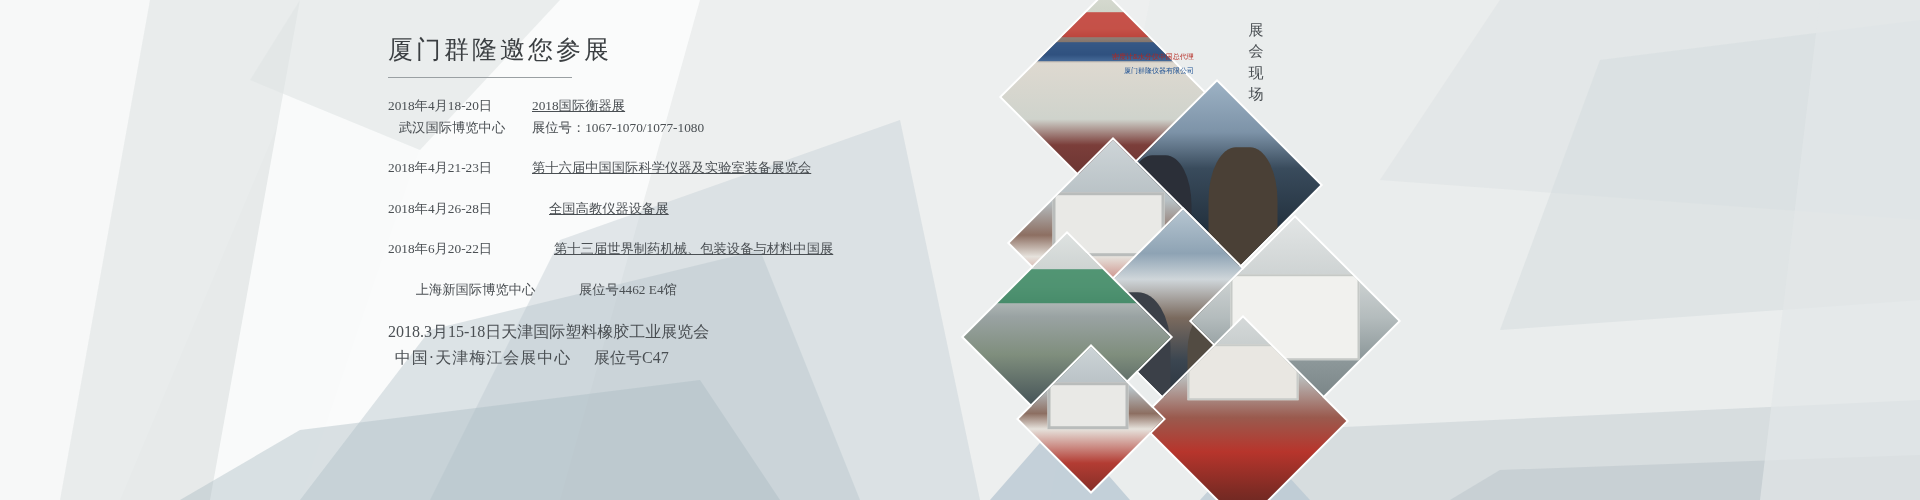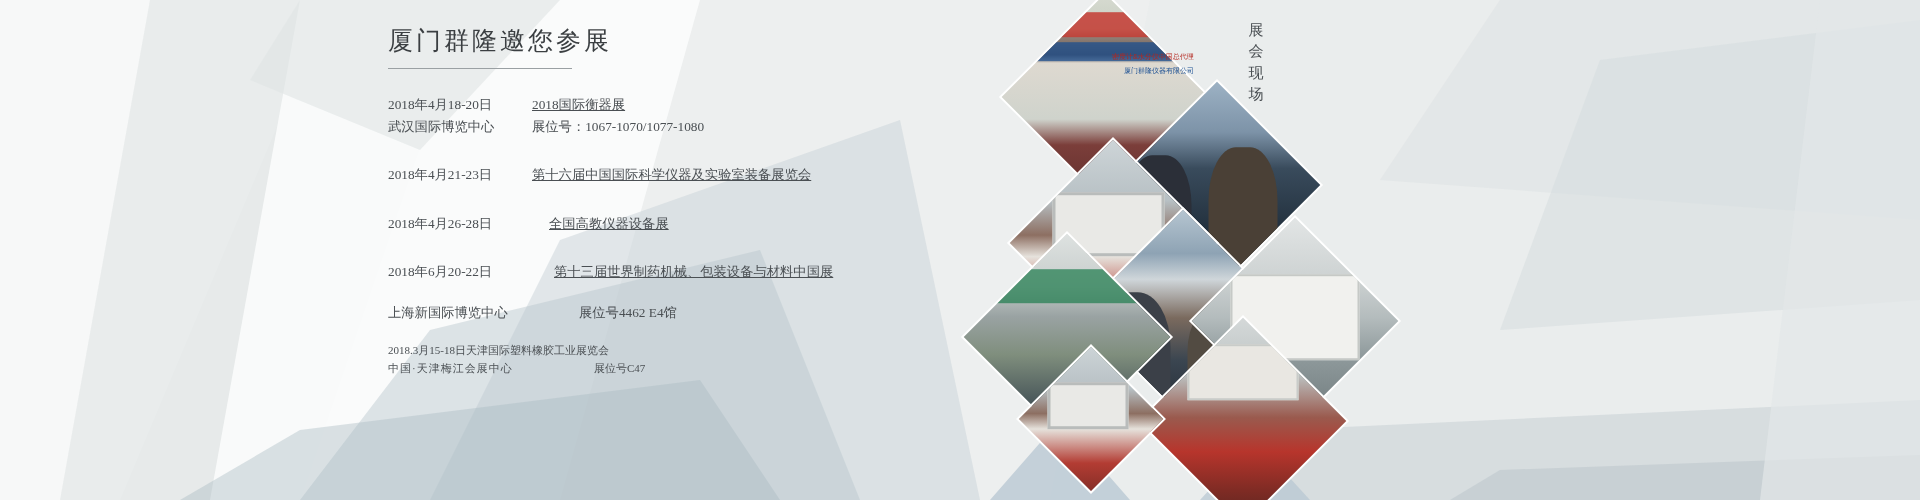--- a/index.html
+++ b/index.html
@@ -9,21 +9,21 @@
     background:#eceeee;
     position:relative;
   }
 
   
   #bg { position:absolute; inset:0; z-index:0; }
 
   
   .panel {
     position:absolute;
-    left:388px; top:24px;
+    left:388px; top:33px;
     width:560px;
     z-index:5;
   }
   .title {
     font-size:25px;
     color:#3b3f42;
     letter-spacing:3px;
     font-family:"Liberation Serif","DejaVu Serif",serif;
     padding-bottom:7px;
   }
@@ -34,31 +34,31 @@
     margin-bottom:17px;
   }
   .event {
     margin-bottom:19px;
     line-height:1.62;
     color:#4a4f53;
     font-size:13.3px;
     white-space:nowrap;
   }
   .event .row { display:block; }
-  .ev-date   { display:inline-block;margin-top:8px; }
+  .ev-date   { display:inline-block; }
   .ev-name   { display:inline-block; padding-left:16px;text-decoration:underline; }
-  .ev-venue  { display:inline-block; }
+  .ev-venue  { display:inline-block;text-align:center; }
   .ev-booth  { display:inline-block; padding-left:16px; }
   .e1 .ev-date, .e1 .ev-venue { min-width:128px; }
   .e2 .ev-date, .e2 .ev-venue { min-width:128px; }
   .e3 .ev-date, .e3 .ev-venue { min-width:145px; }
   .e4 .ev-date, .e4 .ev-venue { min-width:150px; }
   .e5 .ev-date, .e5 .ev-venue { min-width:175px; }
   .e6 .ev-line1, .e6 .ev-venue { }
-  .e6 { font-size:11px; }
+  .e6 { font-size:16px; }
   .e6 .ev-venue { min-width:190px; letter-spacing:1px; }
 
   
   .collage { position:absolute; left:1020px; top:0px; width:420px; height:500px; z-index:4; }
   .dia {
     position:absolute;
     width:150px; height:150px;
     transform:rotate(45deg);
     overflow:hidden;
     border:2px solid #ffffff;

